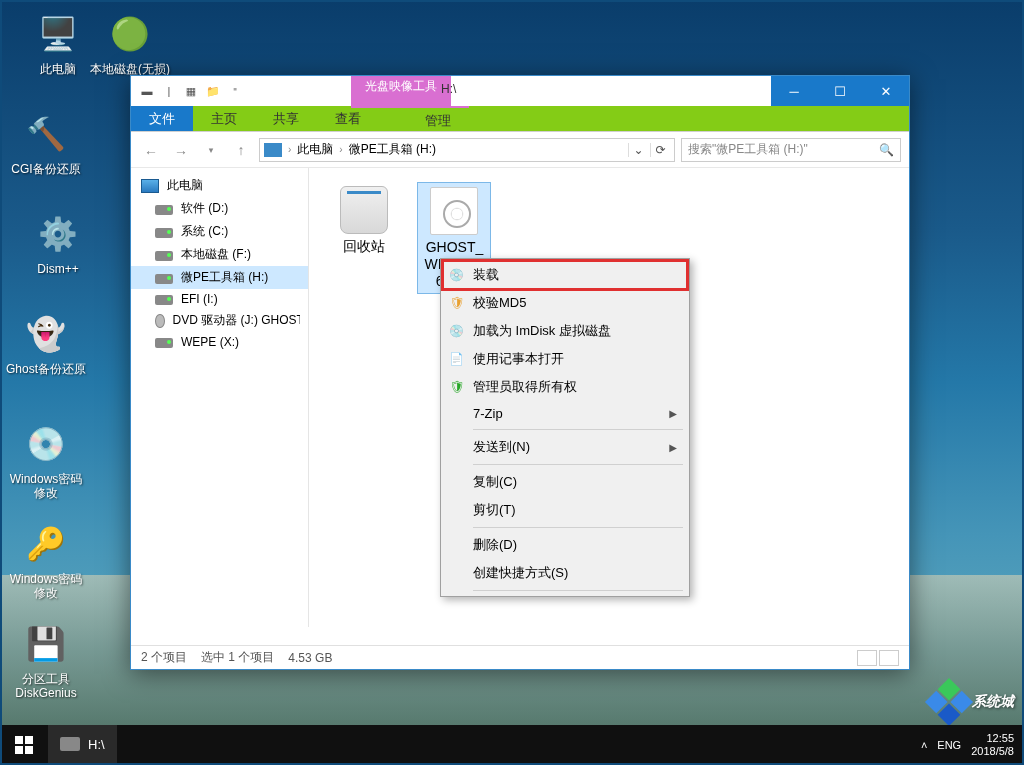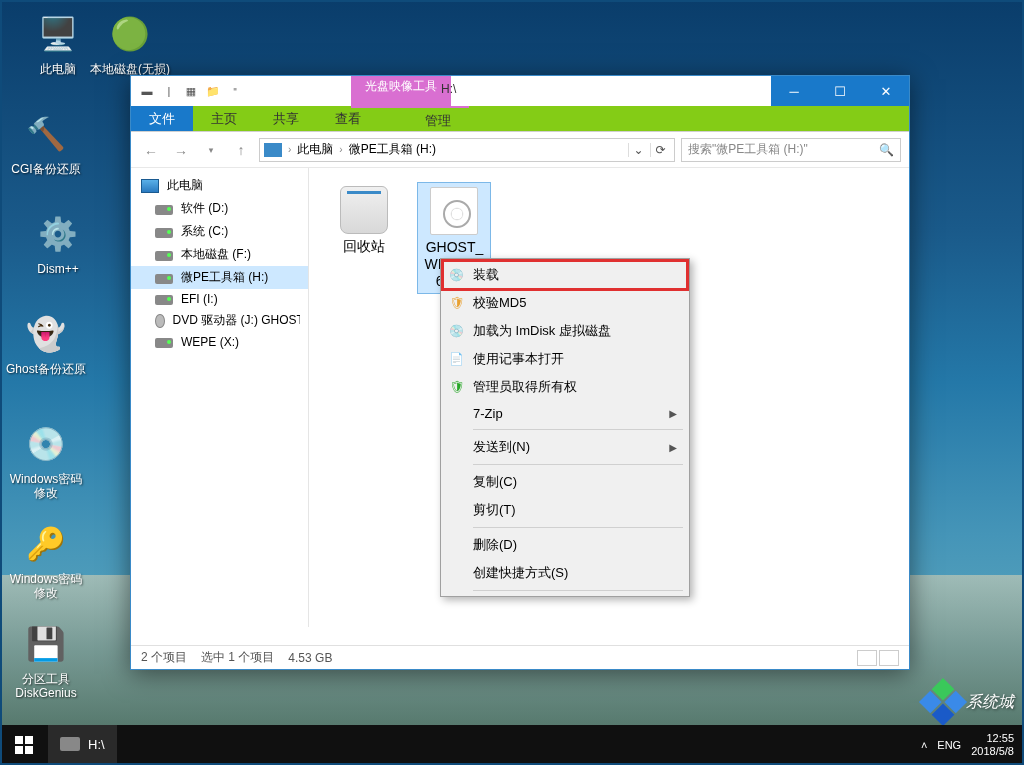--- a/index.html
+++ b/index.html
@@ -72,21 +72,21 @@
 
 
 .taskbar { position:absolute; left:0; right:0; bottom:0; height:40px; background:#101010; display:flex; align-items:center; }
 .start-btn { width:48px; height:40px; display:flex; align-items:center; justify-content:center; color:#fff; }
 .start-btn svg { width:18px; height:18px; }
 .task-item { height:40px; padding:0 12px; display:flex; align-items:center; gap:8px; color:#fff; font-size:13px; background:#2a2a2a; border-bottom:2px solid #76b9ed; }
 .task-item .drv-ico { width:20px; height:14px; background:#888; border-radius:2px; }
 .tray { margin-left:auto; display:flex; align-items:center; gap:10px; padding:0 10px; color:#fff; font-size:11px; }
 .tray .clock { text-align:right; line-height:1.2; }
 
-.logo-brand { position:absolute; right:10px; bottom:46px; display:flex; align-items:center; gap:6px; color:#fff; font-size:16px; font-style:italic; font-weight:normal; text-shadow:1px 1px 3px rgba(0,0,0,.6); }
+.logo-brand { position:absolute; right:10px; bottom:46px; display:flex; align-items:center; gap:6px; color:#fff; font-size:14px; font-style:italic; font-weight:bold; text-shadow:1px 1px 3px rgba(0,0,0,.6); }
 .logo-brand .sq { display:grid; grid-template-columns:16px 16px; grid-template-rows:16px 16px; gap:2px; transform:rotate(45deg); }
 .logo-brand .sq span:nth-child(1){background:#3ac85a;}
 .logo-brand .sq span:nth-child(2){background:#3a8ae8;}
 .logo-brand .sq span:nth-child(3){background:#3a8ae8;}
 .logo-brand .sq span:nth-child(4){background:#1a5ac8;}
 
 .horizon { position:absolute; left:0; right:0; bottom:40px; height:150px; background:linear-gradient(180deg, rgba(240,220,180,.5) 0%, rgba(60,80,60,.6) 100%); z-index:-1; }
 </style>
 </head>
 <body>

